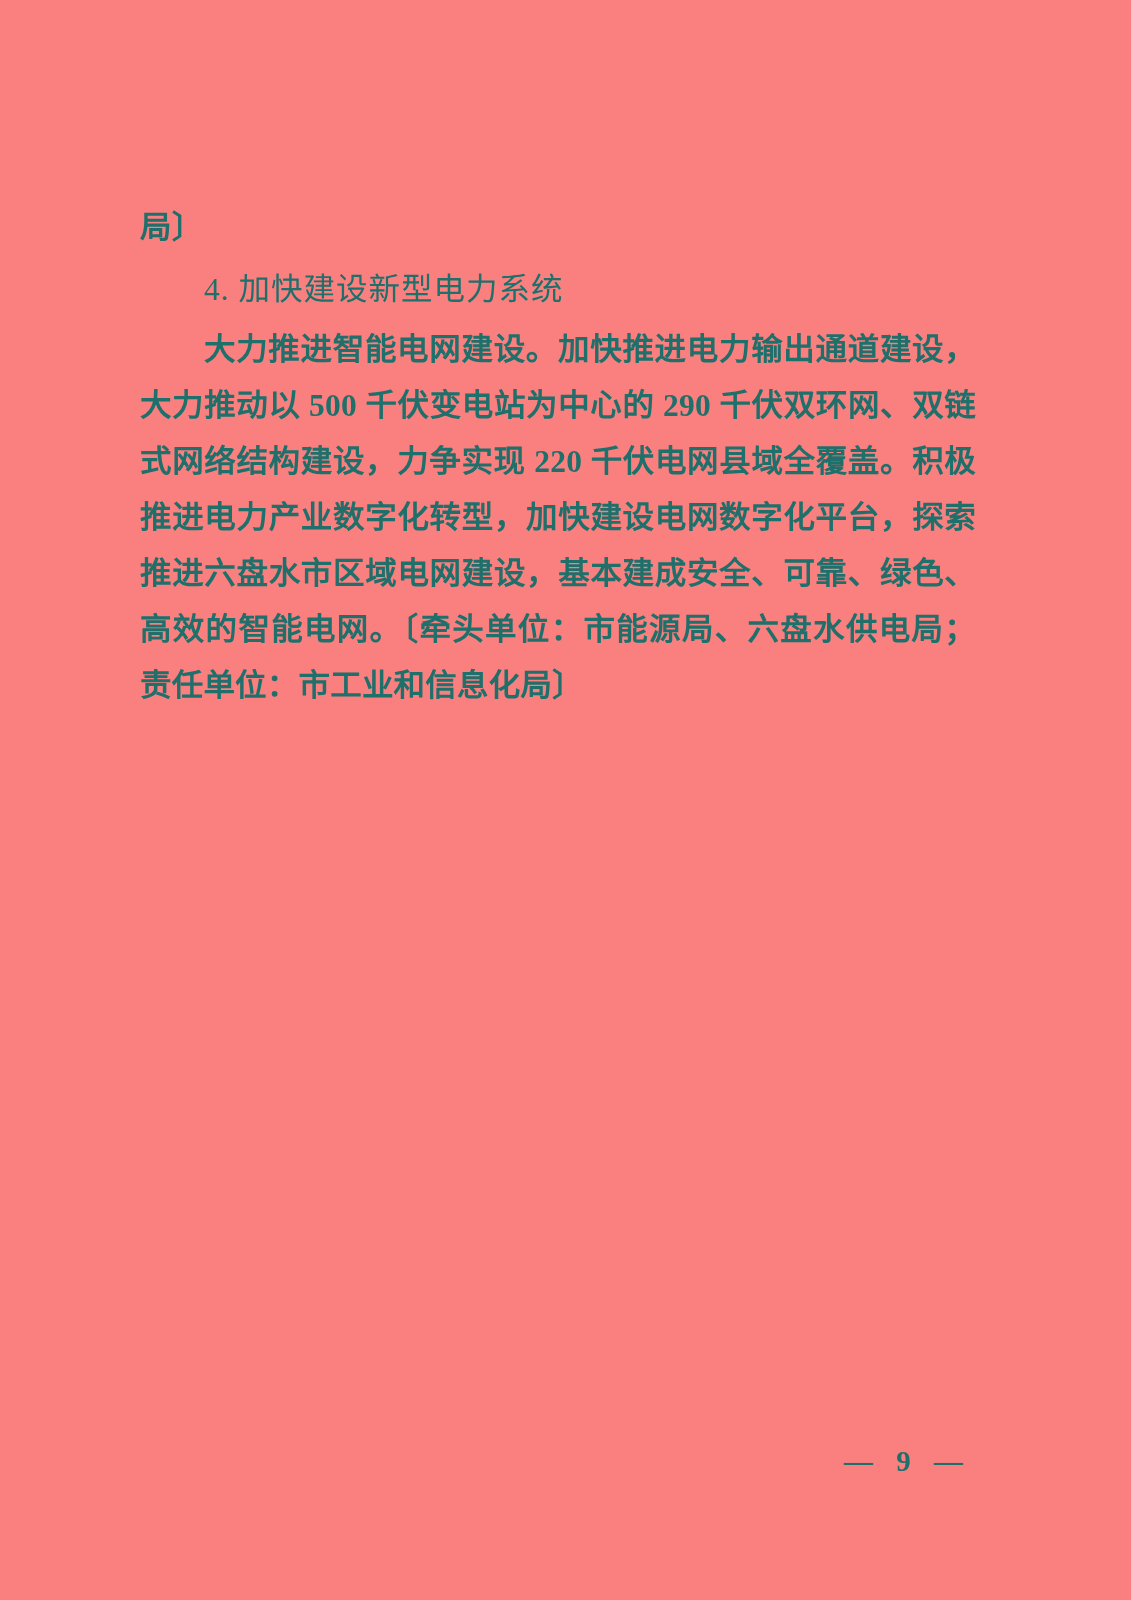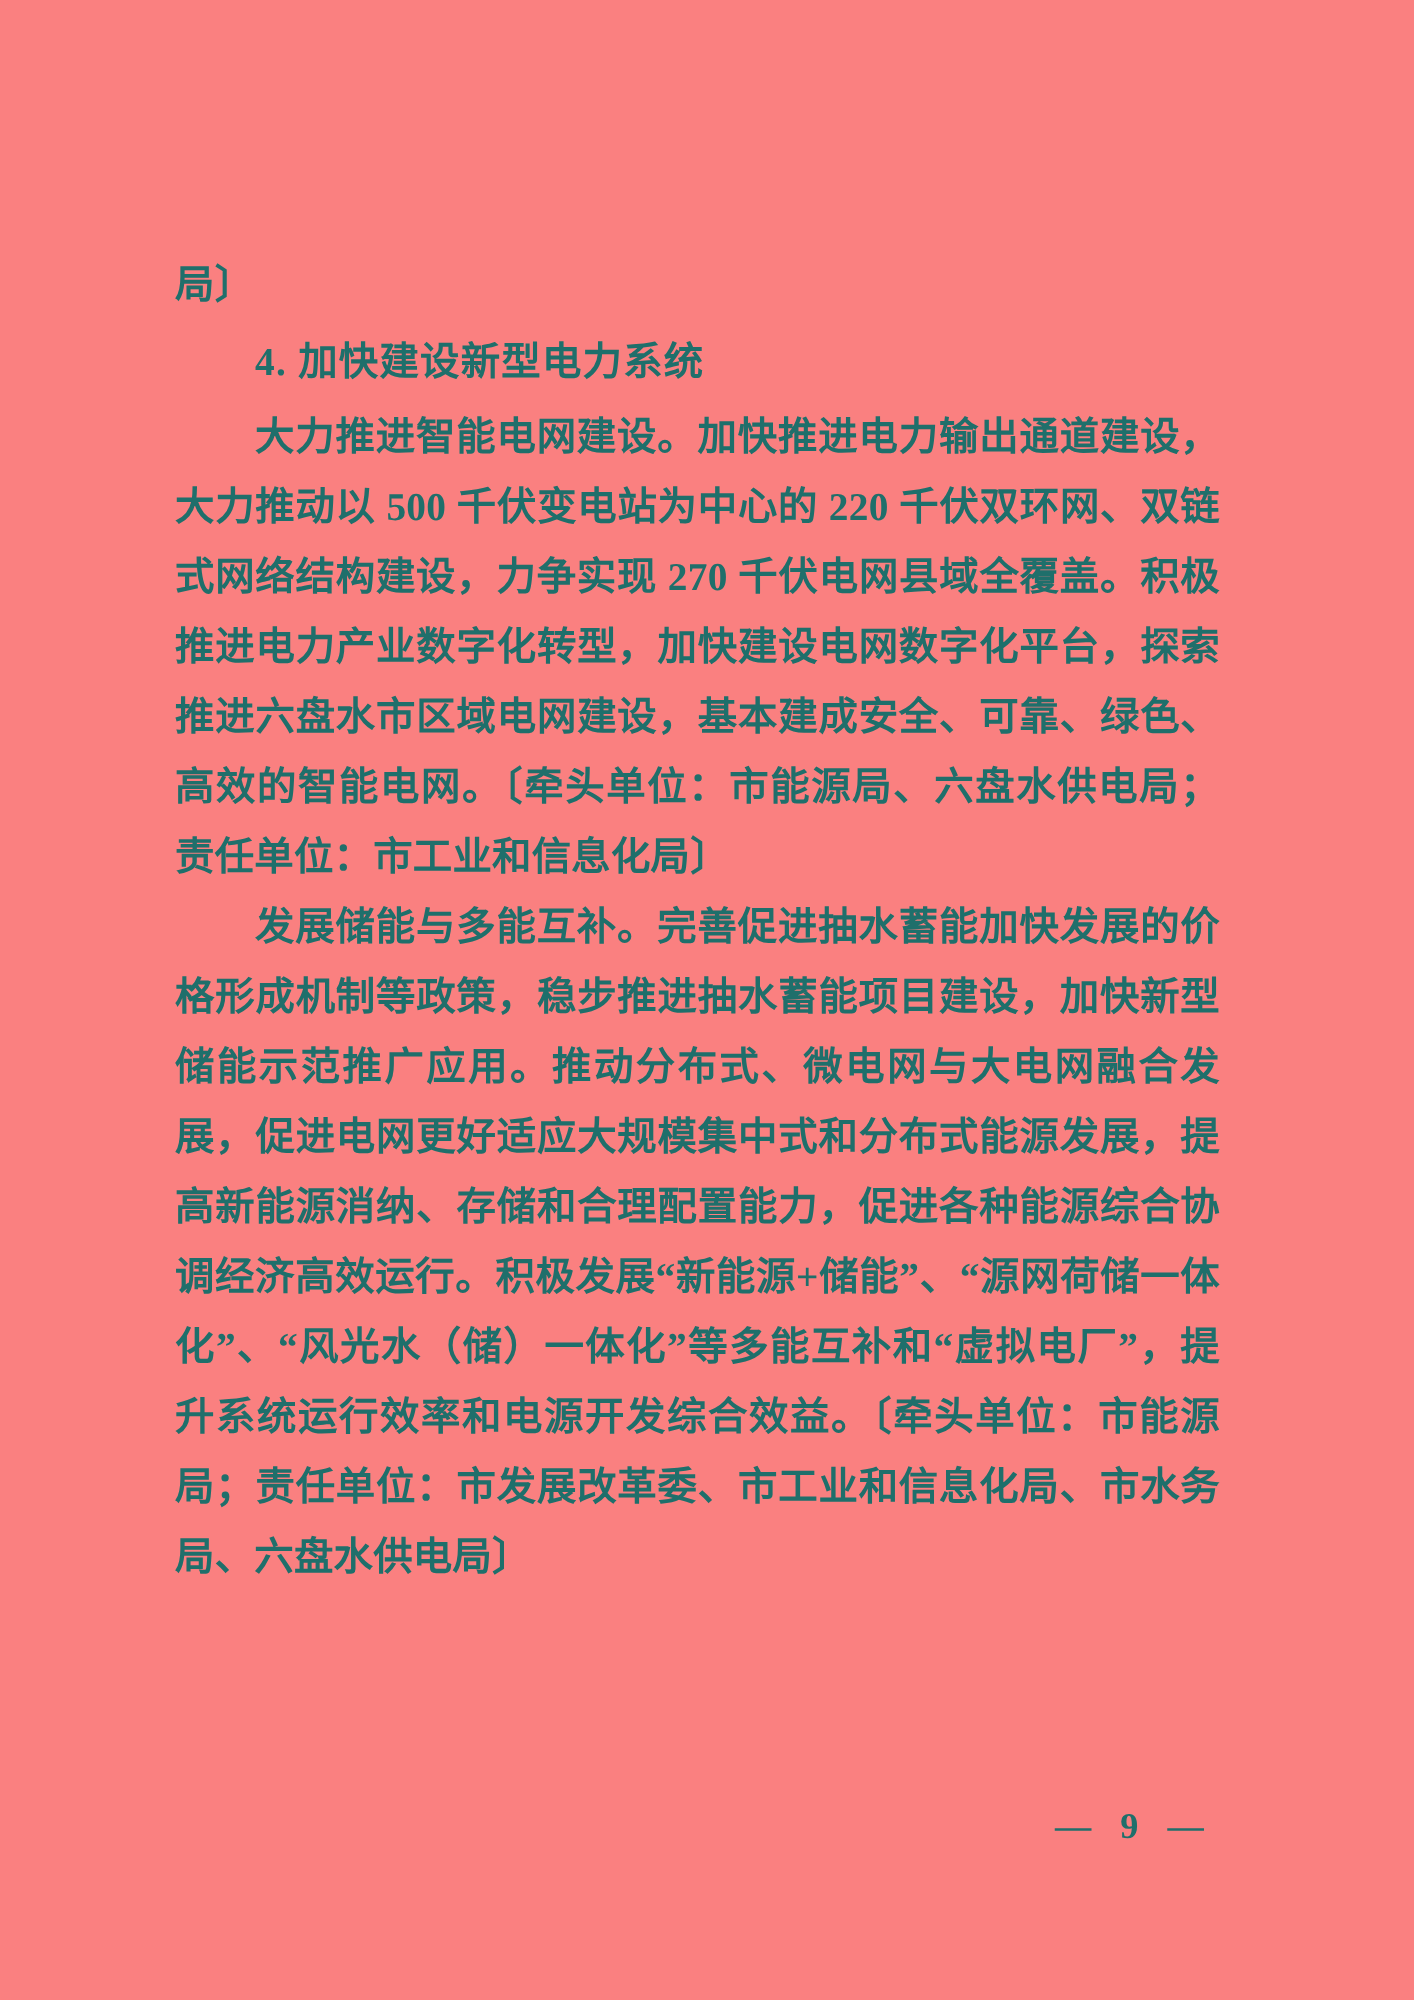--- a/index.html
+++ b/index.html
@@ -28,21 +28,21 @@
     text-justify: inter-ideograph;
     letter-spacing: 0.2px;
     font-weight: 600;
   }
   .orphan-line {
     margin: 0 0 4px 0;
   }
   .heading {
     margin: 6px 0 4px 0;
     text-indent: 64px;
-    font-weight: 700;
+    font-weight: 400;
     letter-spacing: 1px;
   }
   p.para {
     margin: 0;
     text-indent: 64px;
   }
   .page-number {
     position: absolute;
     right: 160px;
     bottom: 122px;
@@ -52,17 +52,16 @@
     font-weight: 600;
   }
 </style>
 </head>
 <body>
 
 <div class="page">
   <div class="doc-body">
     <div class="orphan-line">局〕</div>
     <div class="heading">4. 加快建设新型电力系统</div>
-    <p class="para">大力推进智能电网建设。加快推进电力输出通道建设，大力推动以 500 千伏变电站为中心的 220 千伏双环网、双链式网络结构建设，力争实现 270 千伏电网县域全覆盖。积极推进电力产业数字化转型，加快建设电网数字化平台，探索推进六盘水市区域电网建设，基本建成安全、可靠、绿色、高效的智能电网。〔牵头单位：市能源局、六盘水供电局；责任单位：市工业和信息化局〕</p>
-    <p class="para">发展储能与多能互补。完善促进抽水蓄能加快发展的价格形成机制等政策，稳步推进抽水蓄能项目建设，加快新型储能示范推广应用。推动分布式、微电网与大电网融合发展，促进电网更好适应大规模集中式和分布式能源发展，提高新能源消纳、存储和合理配置能力，促进各种能源综合协调经济高效运行。积极发展“新能源+储能”、“源网荷储一体化”、“风光水（储）一体化”等多能互补和“虚拟电厂”，提升系统运行效率和电源开发综合效益。〔牵头单位：市能源局；责任单位：市发展改革委、市工业和信息化局、市水务局、六盘水供电局〕</p>
+    <p class="para">大力推进智能电网建设。加快推进电力输出通道建设，大力推动以 500 千伏变电站为中心的 290 千伏双环网、双链式网络结构建设，力争实现 220 千伏电网县域全覆盖。积极推进电力产业数字化转型，加快建设电网数字化平台，探索推进六盘水市区域电网建设，基本建成安全、可靠、绿色、高效的智能电网。〔牵头单位：市能源局、六盘水供电局；责任单位：市工业和信息化局〕</p>
   </div>
   <div class="page-number">— 9 —</div>
 </div>
 
 </body></html>

